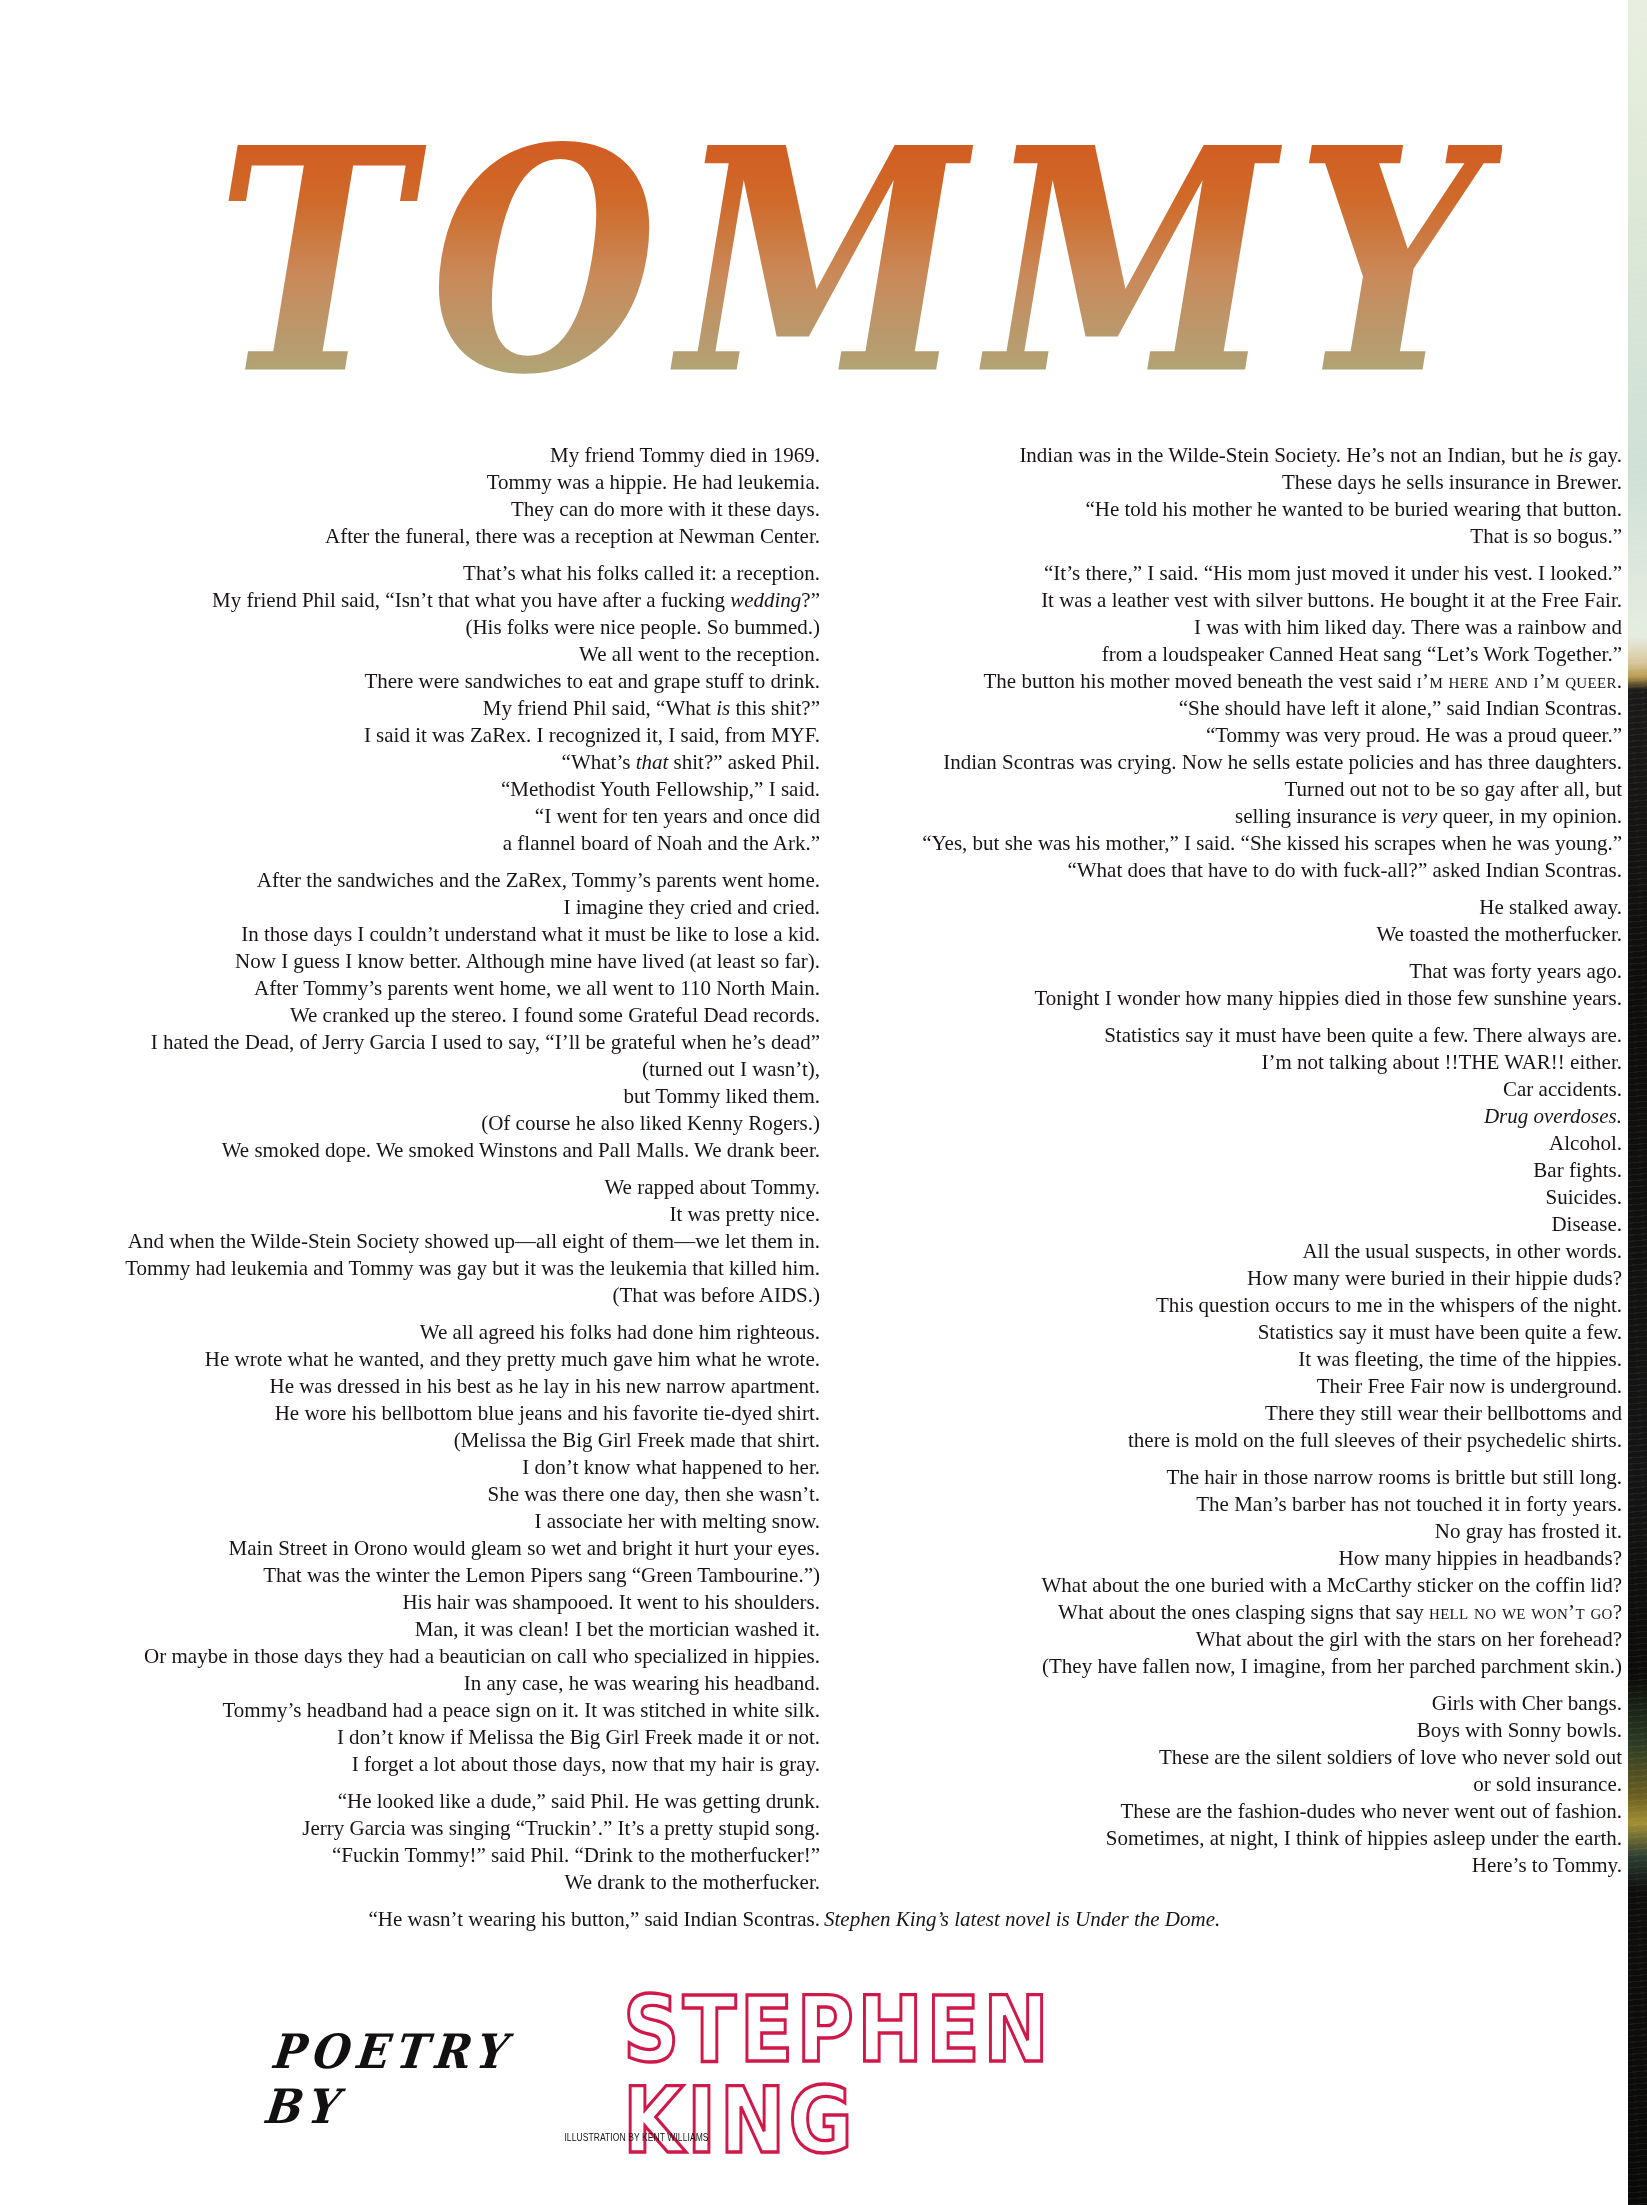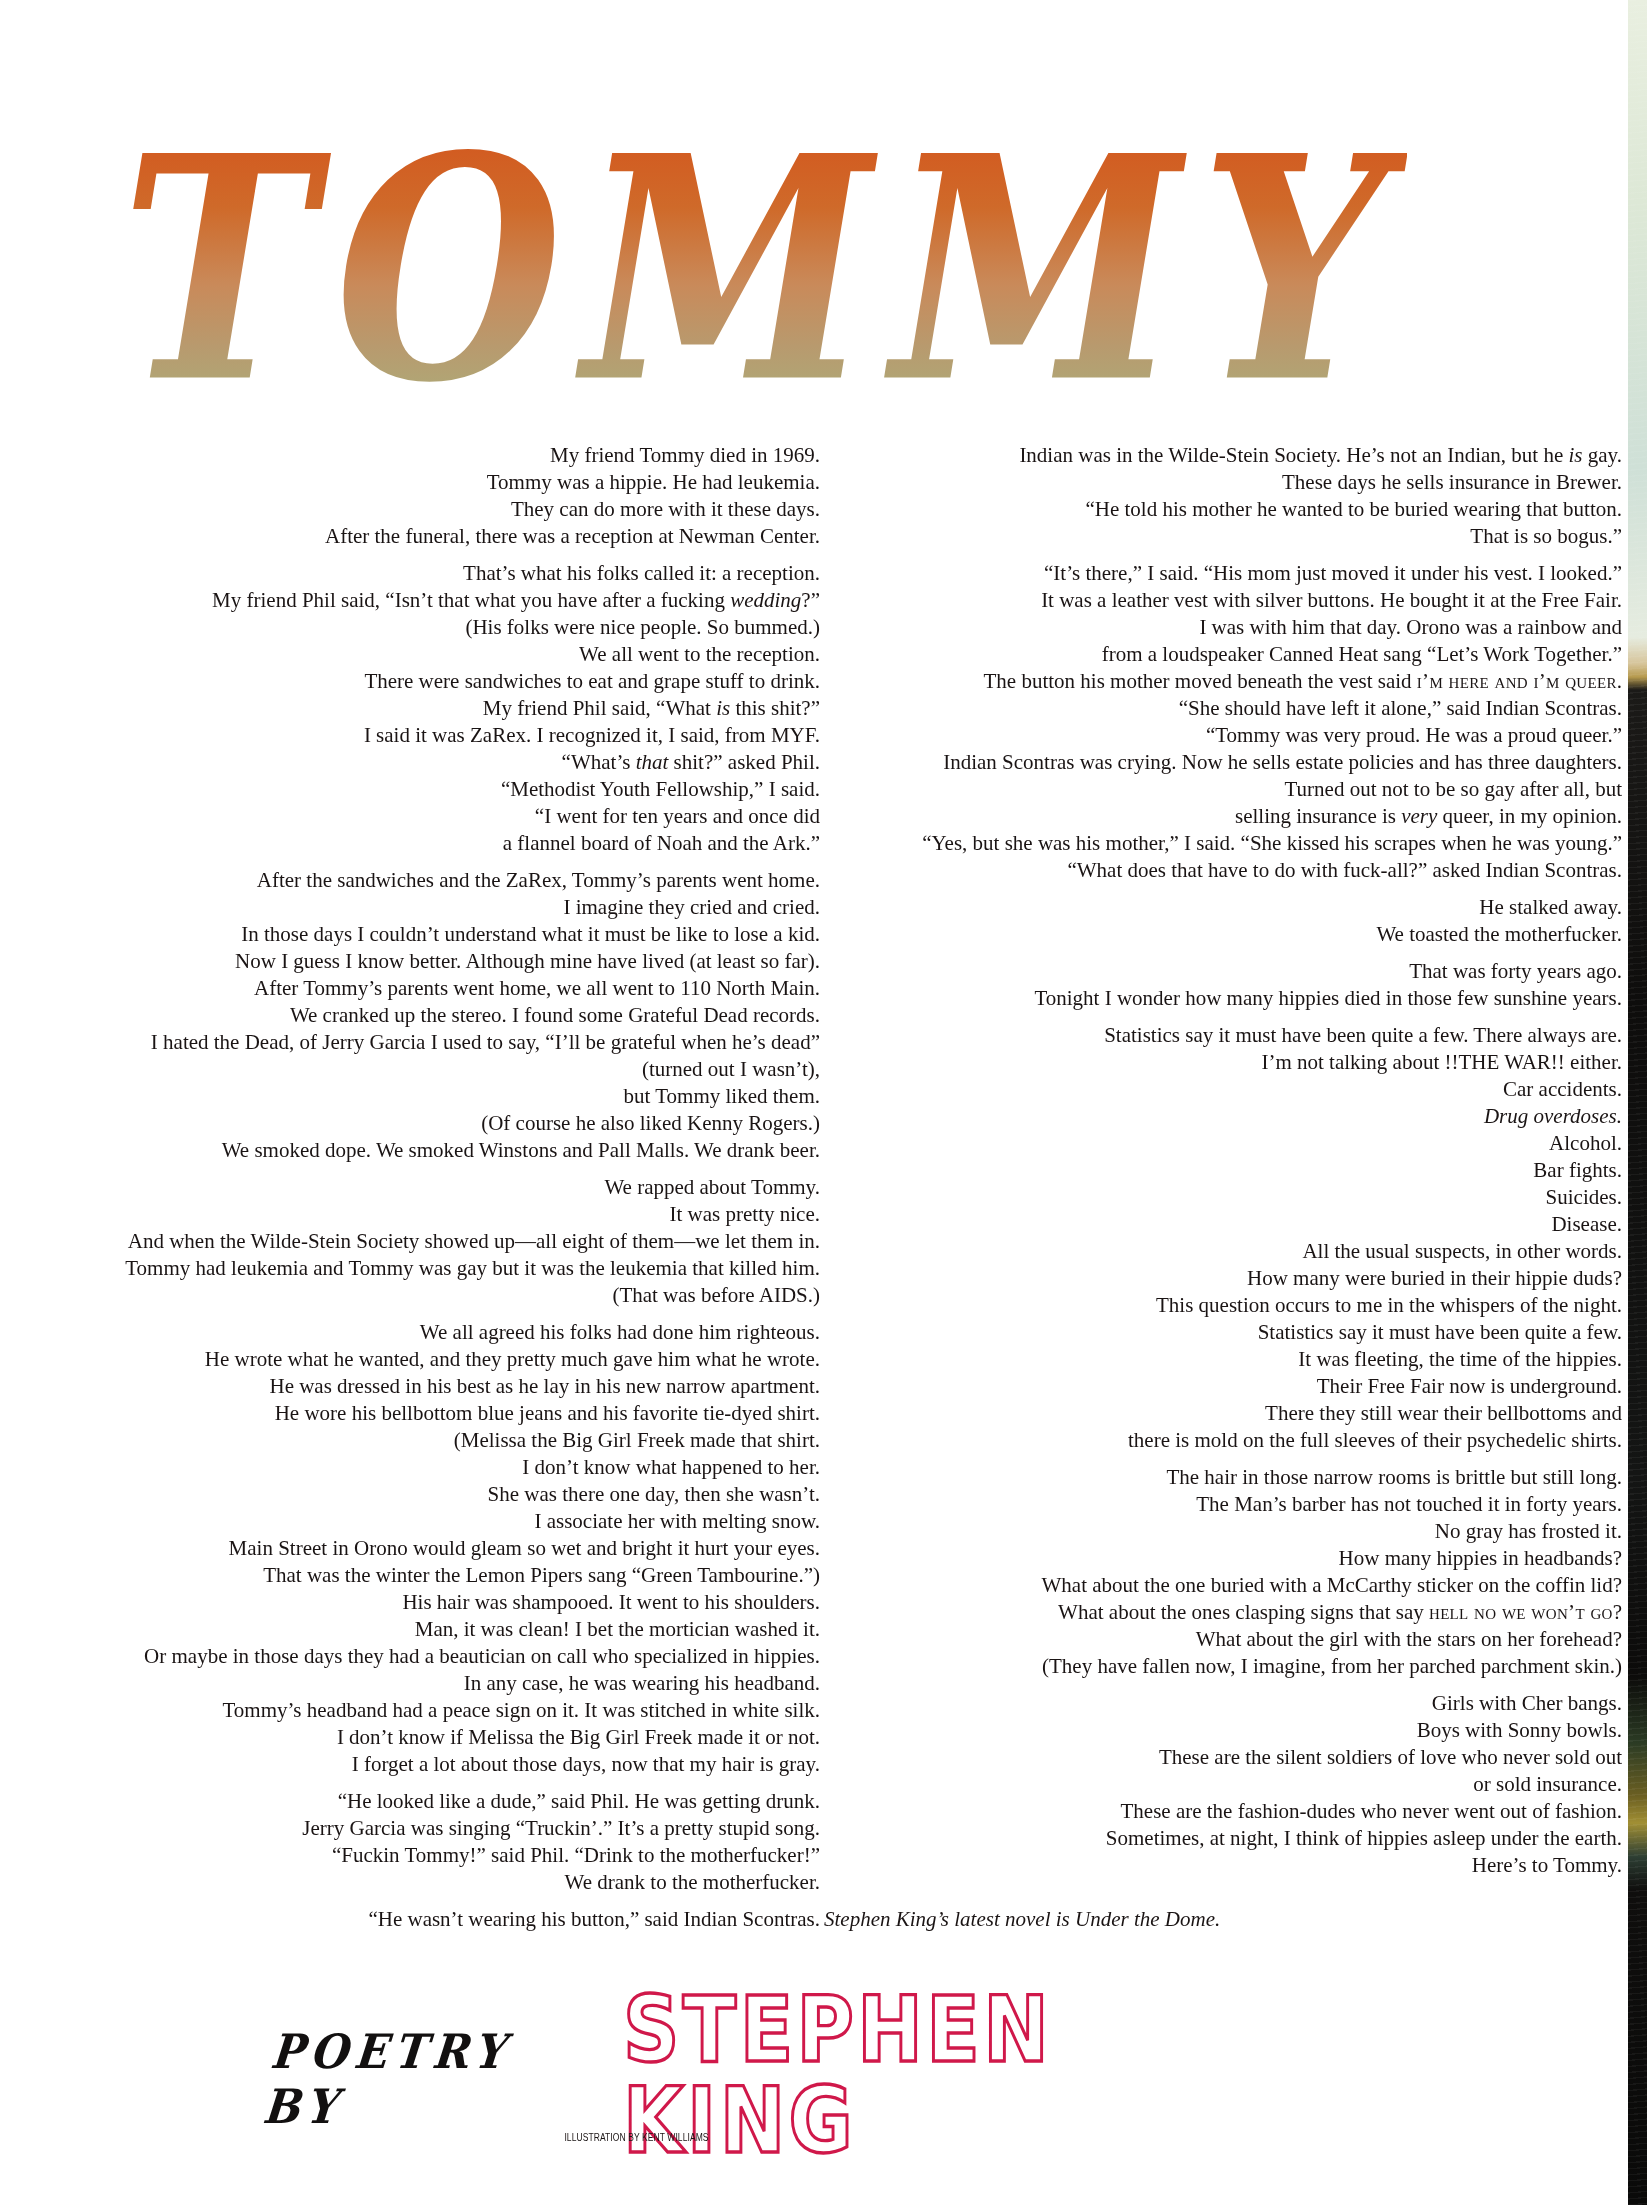--- a/index.html
+++ b/index.html
@@ -17,22 +17,22 @@
       #141514 1475px, #0c0b0a 1676px, #2b3b24 1743px, #6b5f22 1796px,
       #a18f34 1823px, #2d3e33 1857px, #0f0e0d 1890px, #0a0a09 2205px);
   }
   .edge-art::after {
     content: ""; position: absolute; inset: 0;
     background: repeating-linear-gradient(175deg, rgba(255,255,255,0.05) 0 1.3px, rgba(0,0,0,0) 1.3px 6px);
   }
 
   
   .title-wrap {
-    position: absolute; left: 121px; top: 112px; width: 1381px; height: 315px;
-    display: flex; align-items: center; justify-content: flex-start;
+    position: absolute; left: 121px; top: 104px; width: 1381px; height: 315px;
+    display: flex; align-items: center; justify-content: flex-end;
   }
   .title {
     font-family: "DejaVu Serif", "Liberation Serif", serif;
     font-weight: bold; font-style: italic;
     font-size: 261px; line-height: 1; letter-spacing: 20px;
     transform: scaleY(1.18);
     color: #d2691e;
     background: linear-gradient(180deg, #d4541c 0%, #cf6a2a 30%, #c98a5a 55%, #b89a6e 75%, #a9b17c 100%);
     -webkit-background-clip: text; background-clip: text;
     -webkit-text-fill-color: transparent;
@@ -164,21 +164,21 @@
 <div class="col right" id="col-right">
     <div class="stanza">
       <div class="line">Indian was in the Wilde-Stein Society. He’s not an Indian, but he <span class="i">is</span> gay.</div>
       <div class="line">These days he sells insurance in Brewer.</div>
       <div class="line">“He told his mother he wanted to be buried wearing that button.</div>
       <div class="line">That is so bogus.”</div>
     </div>
     <div class="stanza">
       <div class="line">“It’s there,” I said. “His mom just moved it under his vest. I looked.”</div>
       <div class="line">It was a leather vest with silver buttons. He bought it at the Free Fair.</div>
-      <div class="line">I was with him that day. Orono was a rainbow and</div>
+      <div class="line">I was with him liked day. There was a rainbow and</div>
       <div class="line">from a loudspeaker Canned Heat sang “Let’s Work Together.”</div>
       <div class="line">The button his mother moved beneath the vest said <span class="sc">I’M HERE AND I’M QUEER</span>.</div>
       <div class="line">“She should have left it alone,” said Indian Scontras.</div>
       <div class="line">“Tommy was very proud. He was a proud queer.”</div>
       <div class="line">Indian Scontras was crying. Now he sells estate policies and has three daughters.</div>
       <div class="line">Turned out not to be so gay after all, but</div>
       <div class="line">selling insurance is <span class="i">very</span> queer, in my opinion.</div>
       <div class="line">“Yes, but she was his mother,” I said. “She kissed his scrapes when he was young.”</div>
       <div class="line">“What does that have to do with fuck-all?” asked Indian Scontras.</div>
     </div>

